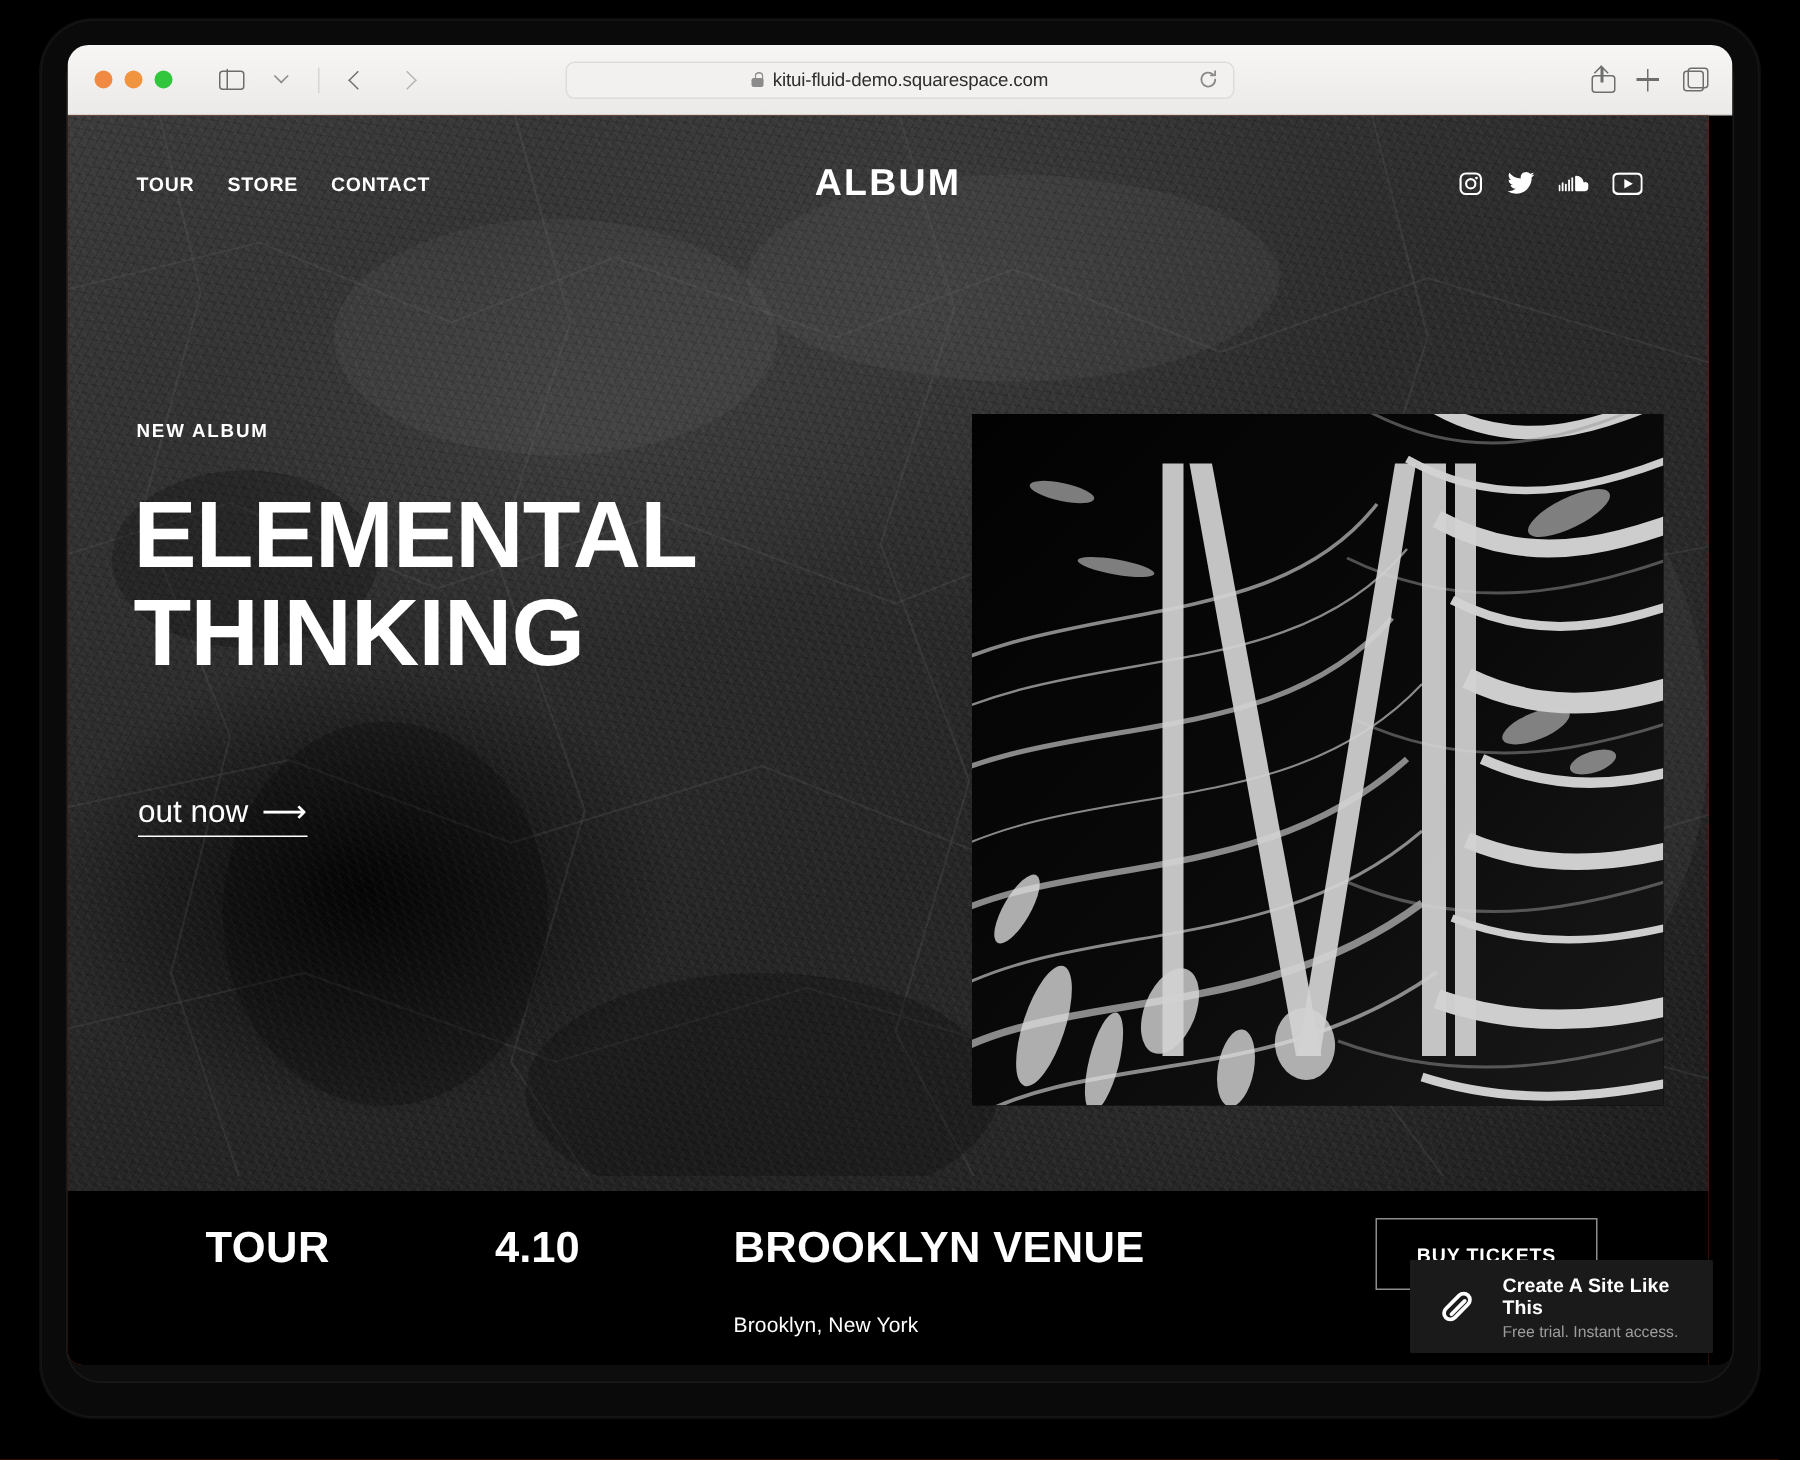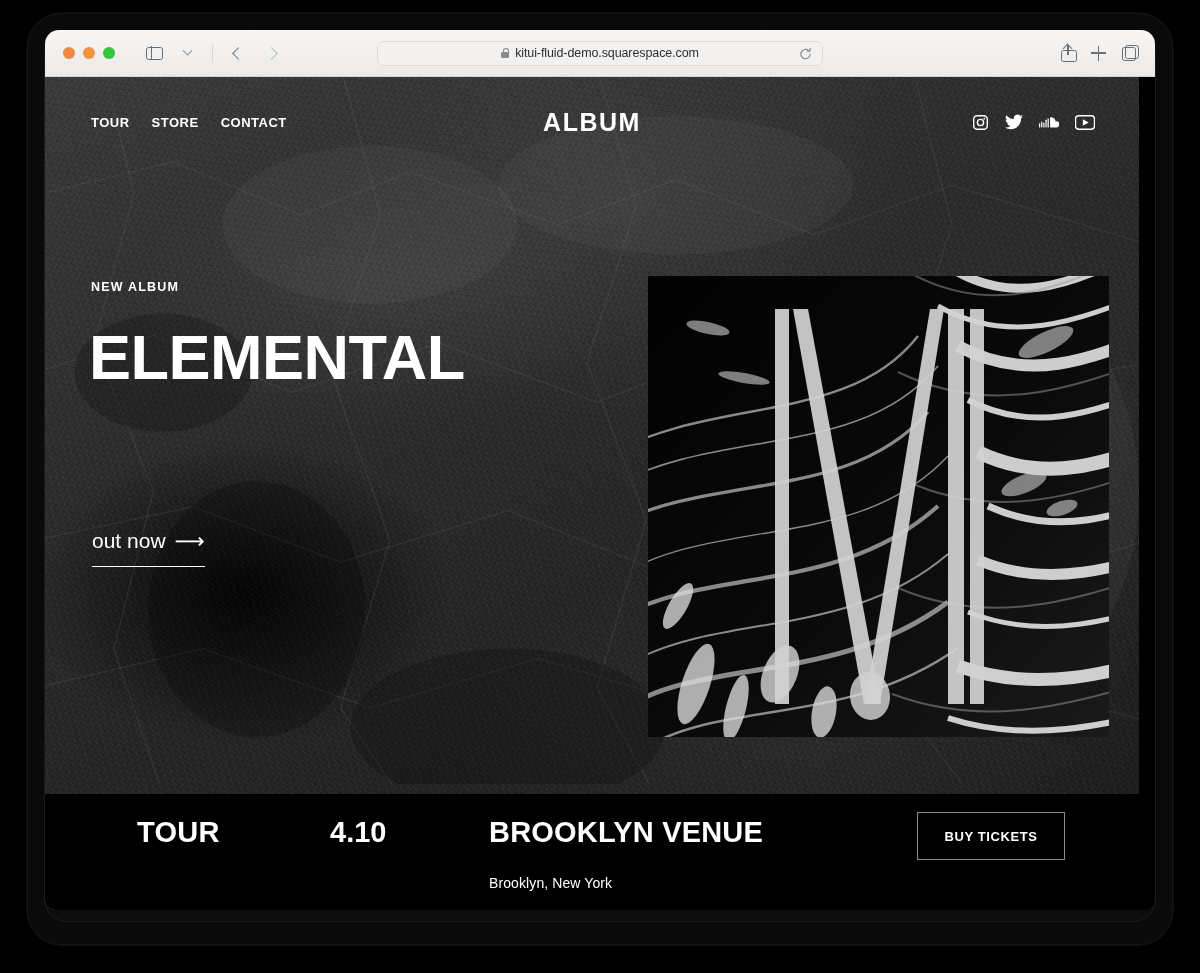--- a/index.html
+++ b/index.html
@@ -215,21 +215,21 @@
     z-index: 5;
   }
   .headline div { white-space: nowrap; }
   .cta {
     position: absolute; left: 47px; top: 452px;
     z-index: 5;
   }
   .cta a {
     color: #fff; font-size: 21px; text-decoration: none;
     display: inline-flex; align-items: center; gap: 9px;
-    border-bottom: 1.6px solid #fff; padding-bottom: 13px;
+    border-bottom: 1.6px solid #fff; padding-bottom: 3px;
   }
 
   
   .album {
     position: absolute;
     left: 603px; top: 199px;
     width: 461px; height: 461px;
     overflow: hidden;
     background: #050505;
     z-index: 4;
@@ -487,20 +487,21 @@
             <polygon points="282,33 296,33 232,428 217,428"></polygon>
             <polygon points="300,33 316,33 316,428 300,428"></polygon>
             <polygon points="322,33 336,33 336,428 322,428"></polygon>
           </g>
         </svg>
       </div>
 
       <div class="eyebrow">NEW ALBUM</div>
       <div class="headline">
         <div>ELEMENTAL</div>
+        <div>THINKING</div>
       </div>
       <div class="cta">
         <a href="#">
           <span>out now</span>
           <span>⟶</span>
         </a>
       </div>
     </div>
 
     <div class="tour">
@@ -510,14 +511,26 @@
         <div class="tour-venue">
           <div class="vname">BROOKLYN VENUE</div>
           <div class="vcity">Brooklyn, New York</div>
         </div>
         <div class="tickets-btn">BUY TICKETS</div>
       </div>
     </div>
 
   </div>
 
+  <div class="sq-badge">
+    <svg width="30" height="30" viewBox="0 0 40 40" aria-hidden="true">
+      <g fill="none" stroke="#fff" stroke-width="3.4" stroke-linecap="round">
+        <path d="M8 22 L20 10 a5.5 5.5 0 0 1 8 8 L16 30 a5.5 5.5 0 0 1-8-8z"></path>
+        <path d="M13 27 L25 15"></path>
+      </g>
+    </svg>
+    <div class="txt">
+      <div class="t1">Create A Site Like This</div>
+      <div class="t2">Free trial. Instant access.</div>
+    </div>
+  </div>
 
 </div>
 
 </body></html>

